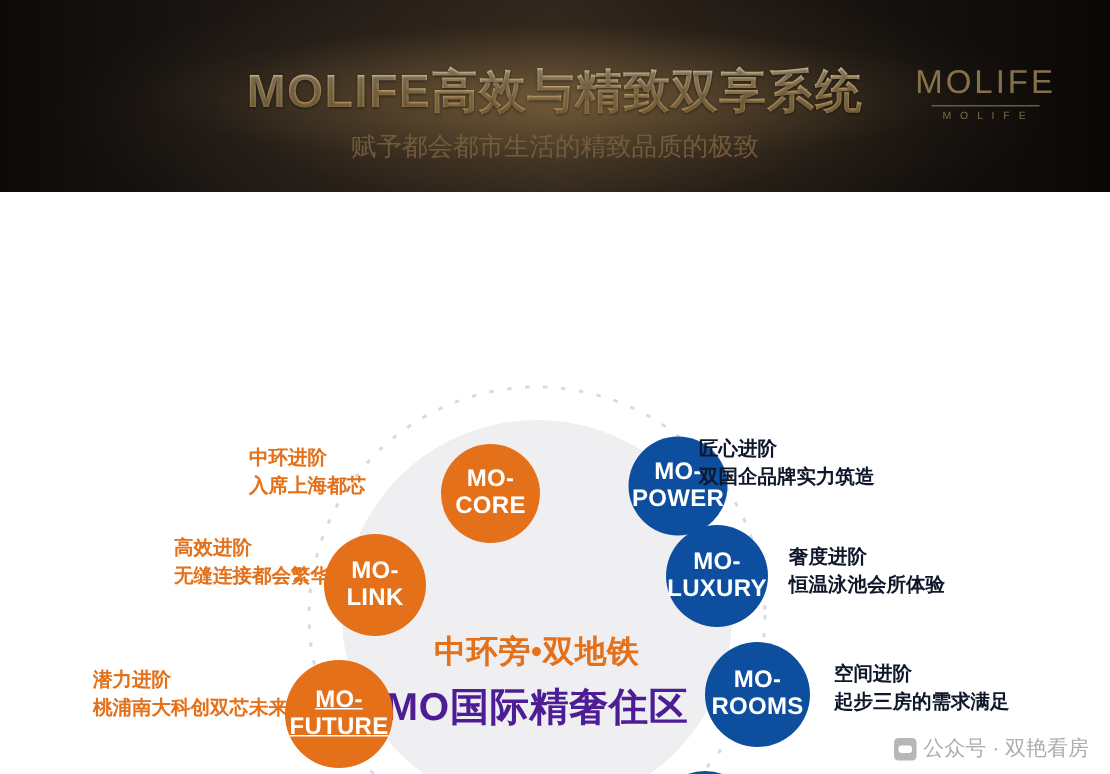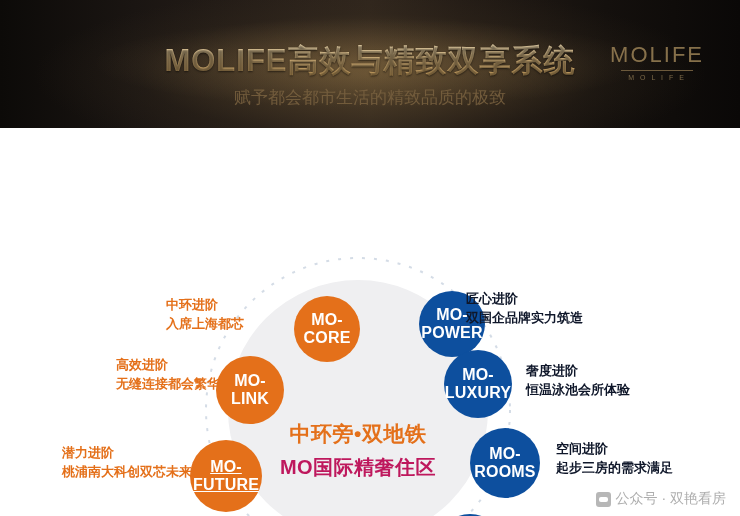--- a/index.html
+++ b/index.html
@@ -104,21 +104,21 @@
     width:260px;
     text-align:center;
     pointer-events:none;
   }
   .center-line1 {
     font-size:21px; font-weight:bold; color:#e4701a; letter-spacing:0.5px;
     white-space:nowrap;
   }
   .center-line2 {
     margin-top:6px;
-    font-size:20px; font-weight:bold; color:#be185d; letter-spacing:0.5px;
+    font-size:26px; font-weight:bold; color:#4c1d95; letter-spacing:0.5px;
     white-space:nowrap;
   }
 
   
   .node {
     position:absolute;
     border-radius:50%;
     color:#fff;
     font-weight:bold;
     font-size:16px;

